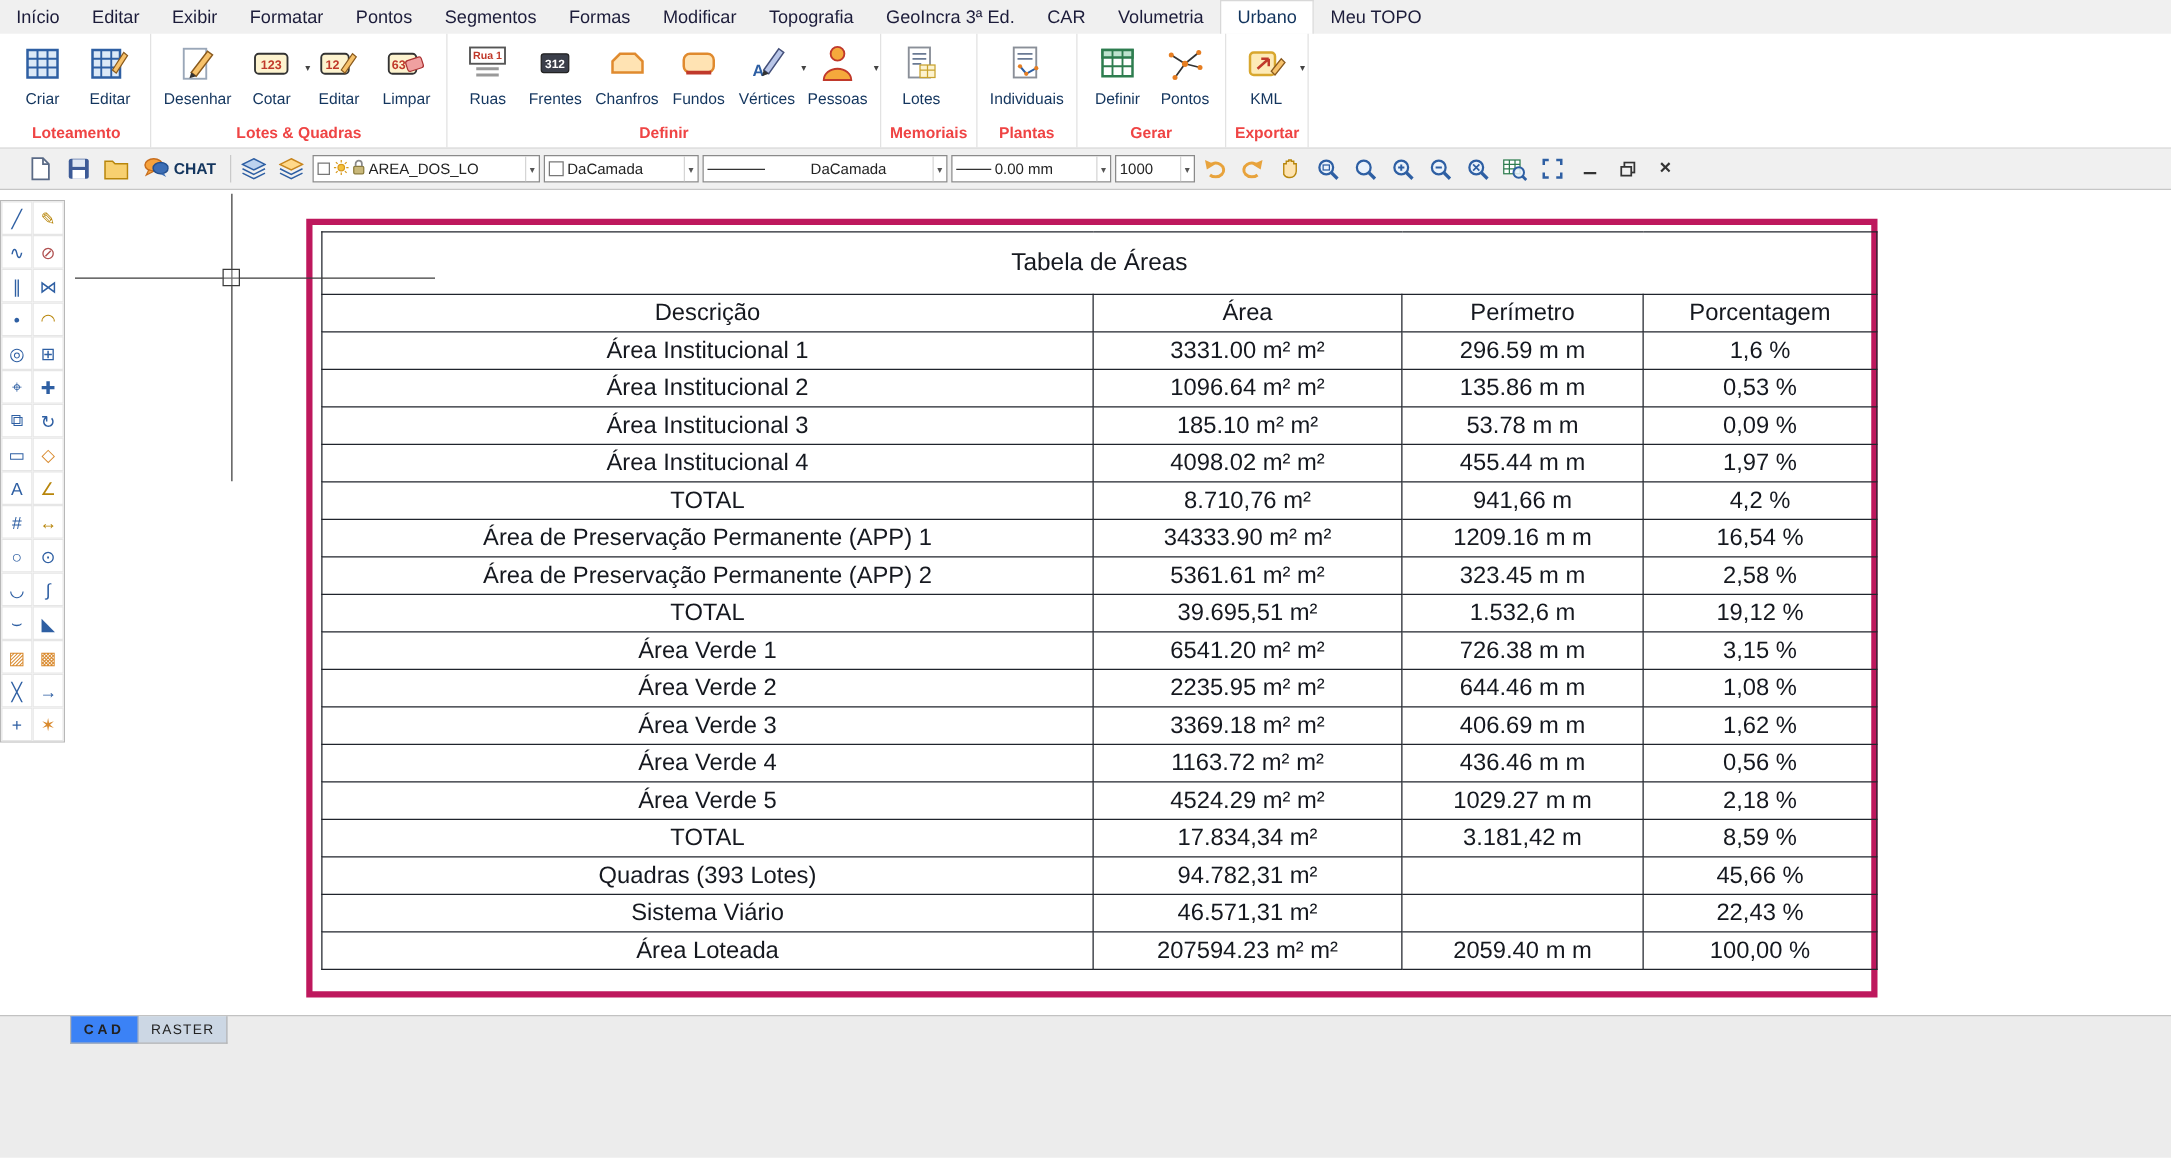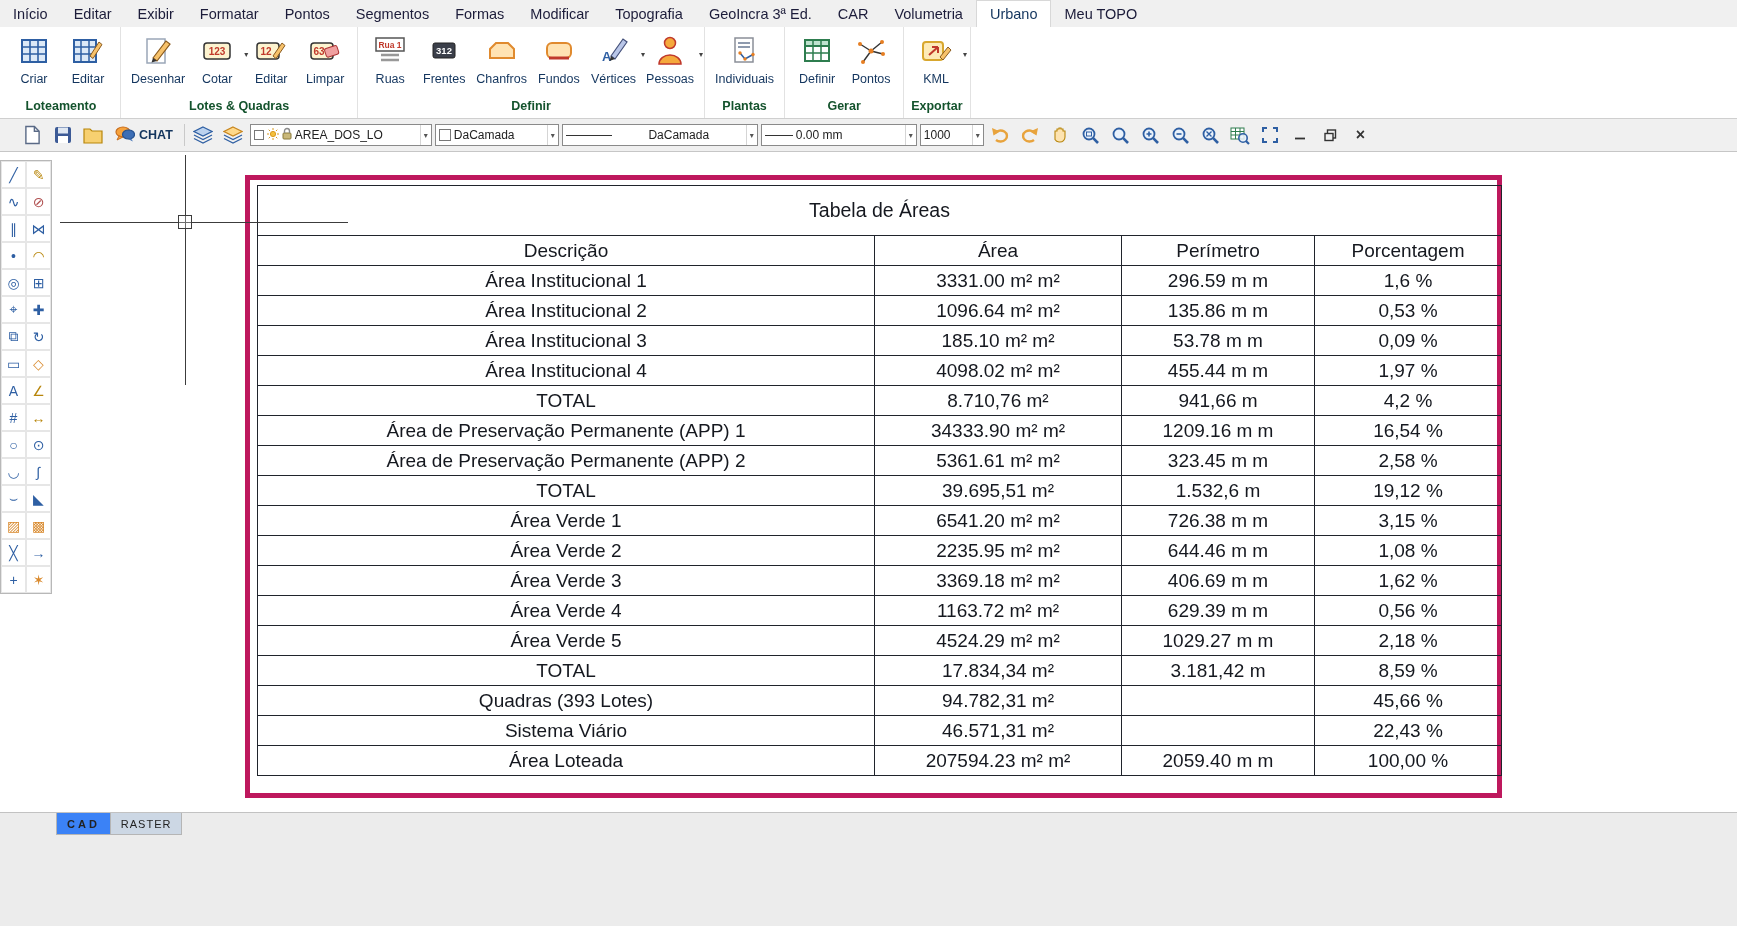--- a/index.html
+++ b/index.html
@@ -17,21 +17,21 @@
   .mtab.active { background:#fff; font-weight:normal; color:#13355e; border:1px solid #d8d8d8; border-bottom:none; }
 
   
   .ribbon { height:92px; background:#fff; display:flex; border-bottom:1px solid #cfcfcf; padding-left:2px; }
   .rgroup { display:flex; flex-direction:column; border-right:1px solid #e2e2e2; padding:1px 5px 0; }
   .rbtns { flex:1; display:flex; align-items:flex-start; }
   .rbtn { position:relative; min-width:54px; padding:3px 5px 0; display:flex; flex-direction:column; align-items:center; cursor:pointer; }
   .ricon { height:40px; display:flex; align-items:center; justify-content:center; }
   .rlabel { font-size:12.5px; color:#13355e; margin-top:1px; white-space:nowrap; }
   .drop { position:absolute; right:-4px; top:22px; font-size:8px; color:#444; }
-  .glabel { text-align:center; font-size:12.5px; font-weight:bold; color:#14532d; padding:3px 2px 5px; white-space:nowrap; }
+  .glabel { text-align:center; font-size:12.5px; font-weight:bold; color:#ef4444; padding:3px 2px 5px; white-space:nowrap; }
 
   
   .toolbar { height:33px; background:#f0f0f0; border-bottom:1px solid #c6c6c6; display:flex; align-items:center; gap:3px; padding:0 19px; }
   .tbtn { width:27px; height:26px; border:none; background:transparent; display:flex; align-items:center; justify-content:center; border-radius:3px; padding:0; cursor:pointer; }
   .tbtn.chat { width:auto; padding:0 6px; gap:4px; font-weight:bold; color:#13355e; font-size:12.5px; }
   .tsep { width:1px; height:22px; background:#c9c9c9; margin:0 2px; }
   .combo { height:22px; background:#fff; border:1px solid #8a8a8a; display:flex; align-items:center; gap:3px; font-size:12px; padding-left:3px; cursor:pointer; color:#222; }
   .cval { overflow:hidden; white-space:nowrap; flex:1; }
   .cval.center { text-align:center; }
   .carrow { margin-left:auto; align-self:stretch; display:flex; align-items:center; padding:0 3px; border-left:1px solid #d5d5d5; font-size:8px; color:#555; }
@@ -215,20 +215,36 @@
             <span class="drop">▾</span>
           </div>
         </div>
         <div class="glabel">Definir</div>
       </div>
       <div class="rgroup">
         <div class="rbtns">
           <div class="rbtn">
             <div class="ricon">
               <svg width="30" height="30" viewBox="0 0 30 30">
+                <rect x="5" y="2" width="17" height="24" fill="#fff" stroke="#8a8f98" stroke-width="1.5"></rect>
+                <path d="M8 7h11M8 11h11M8 15h7" stroke="#6a7a94" stroke-width="1.4"></path>
+                <rect x="14" y="16" width="12" height="10" fill="#fdf3cf" stroke="#c8a22e"></rect>
+                <path d="M14 20h12 M20 16v10" stroke="#c8a22e"></path>
+              </svg>
+            </div>
+            <div class="rlabel">Lotes</div>
+          </div>
+        </div>
+        <div class="glabel">Memoriais</div>
+      </div>
+      <div class="rgroup">
+        <div class="rbtns">
+          <div class="rbtn">
+            <div class="ricon">
+              <svg width="30" height="30" viewBox="0 0 30 30">
                 <rect x="5" y="2" width="18" height="24" fill="#fff" stroke="#8a8f98" stroke-width="1.5"></rect>
                 <path d="M8 7h12M8 11h12" stroke="#6a7a94" stroke-width="1.4"></path>
                 <path d="M10 17 l5 6 l8 -4.5" stroke="#2e5fa3" stroke-width="1.6" fill="none"></path>
                 <circle cx="10" cy="17" r="1.7" fill="#e67e22"></circle>
                 <circle cx="15" cy="23" r="1.7" fill="#e67e22"></circle>
                 <circle cx="23" cy="18.5" r="1.7" fill="#e67e22"></circle>
               </svg>
             </div>
             <div class="rlabel">Individuais</div>
           </div>
@@ -340,21 +356,21 @@
     <div class="combo" style="width:124px">
       <span class="swatch"></span>
       <span class="cval">DaCamada</span>
       <span class="carrow">▾</span>
     </div>
     <div class="combo" style="width:196px">
       <span class="ltline"></span>
       <span class="cval center">DaCamada</span>
       <span class="carrow">▾</span>
     </div>
-    <div class="combo" style="width:156px">
+    <div class="combo" style="width:128px">
       <span class="lwline"></span>
       <span class="cval">0.00 mm</span>
       <span class="carrow">▾</span>
     </div>
     <div class="combo" style="width:64px">
       <span class="cval">1000</span>
       <span class="carrow">▾</span>
     </div>
     <button class="tbtn">
         <svg width="20" height="16" viewBox="0 0 20 16">
@@ -517,21 +533,21 @@
             </tr>
             <tr>
               <td>Área Verde 3</td>
               <td>3369.18 m² m²</td>
               <td>406.69 m m</td>
               <td>1,62 %</td>
             </tr>
             <tr>
               <td>Área Verde 4</td>
               <td>1163.72 m² m²</td>
-              <td>629.39 m m</td>
+              <td>436.46 m m</td>
               <td>0,56 %</td>
             </tr>
             <tr>
               <td>Área Verde 5</td>
               <td>4524.29 m² m²</td>
               <td>1029.27 m m</td>
               <td>2,18 %</td>
             </tr>
             <tr>
               <td>TOTAL</td>

